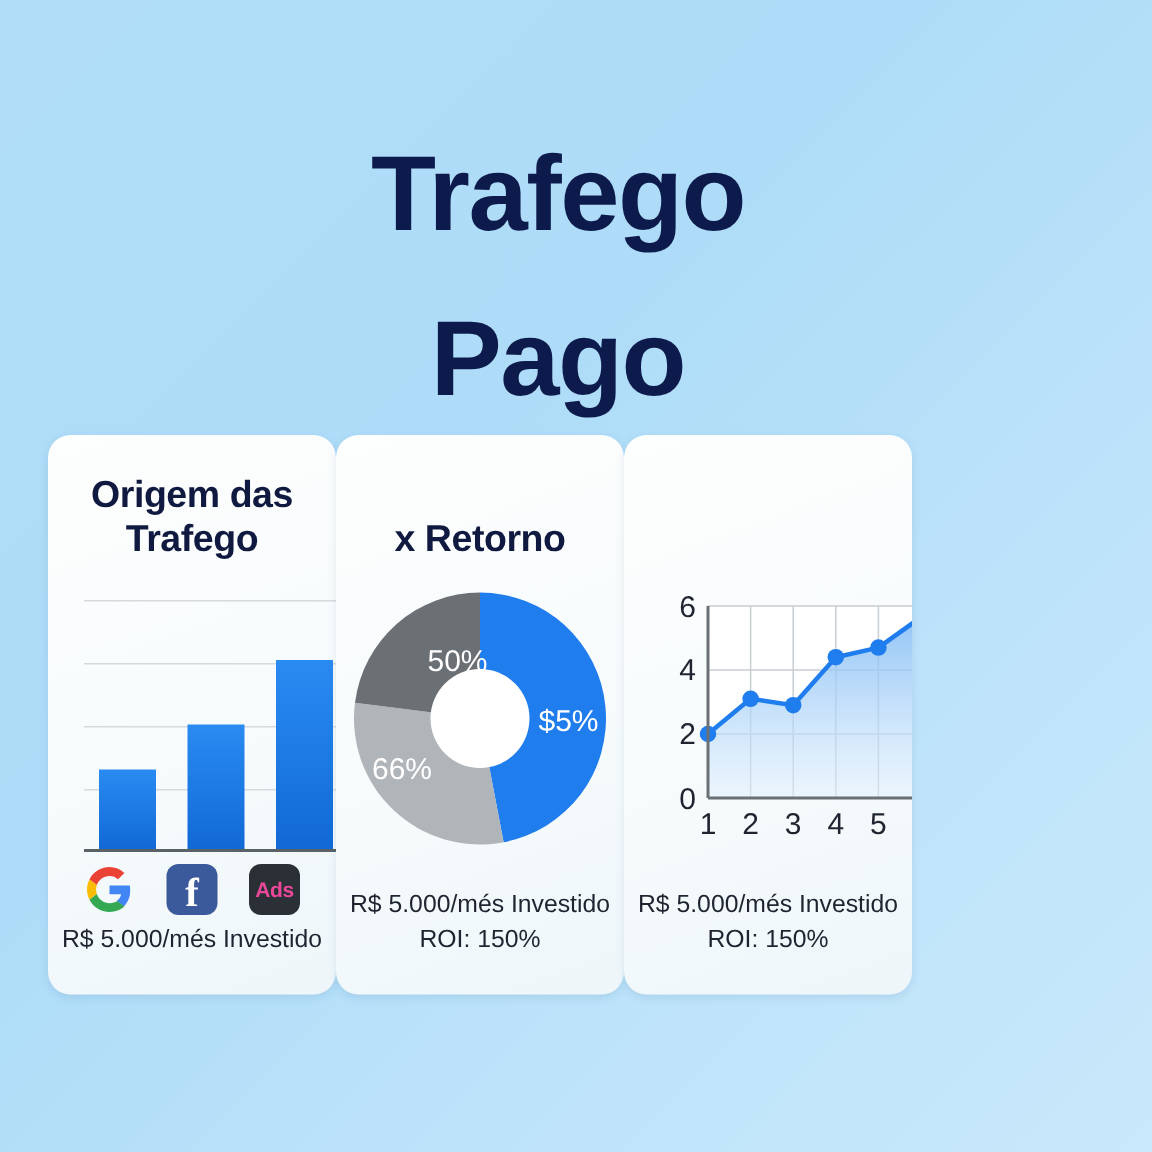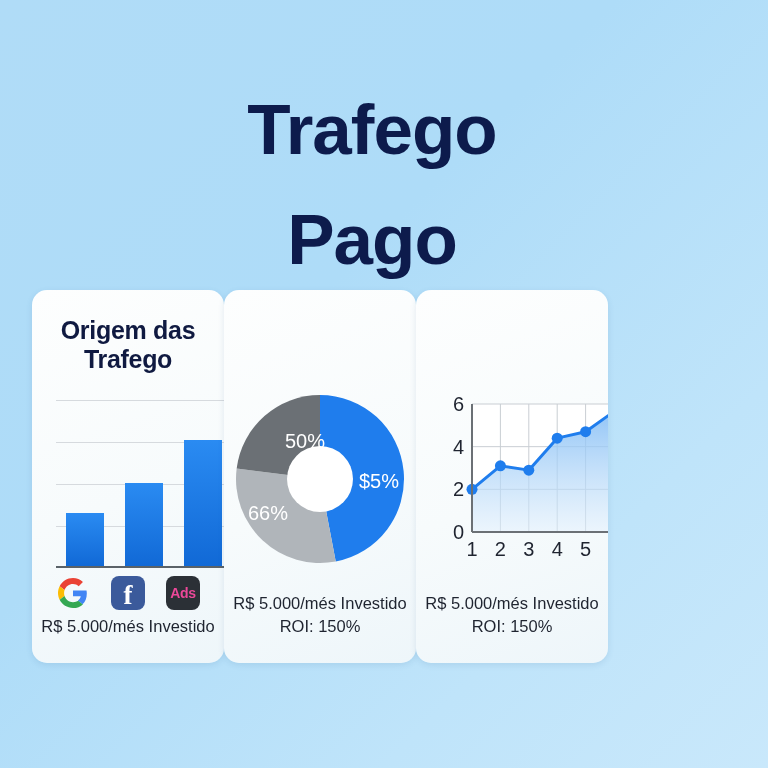--- a/index.html
+++ b/index.html
@@ -178,20 +178,21 @@
     </div>
 
     <div class="card-caption">
       <span>R$ 5.000/més Investido</span>
     </div>
   </div>
 
   <div class="card">
     <div class="card-title">
       <br>
+      <span>x Retorno</span>
     </div>
 
     <div class="donut-wrap">
       <div class="donut">
         <svg width="170" height="170" viewBox="0 0 170 170" aria-hidden="true">
           <g id="donut-slices">
               <path d="M 85 85 L 85 1 A 84 84 0 0 1 100.7400304252009 167.51212906120986 Z" fill="#1f7ded"></path>
               <path d="M 85 85 L 100.7400304252009 167.51212906120986 A 84 84 0 0 1 1.662365089583858 74.47200838059844 Z" fill="#b0b5ba"></path>
               <path d="M 85 85 L 1.662365089583858 74.47200838059844 A 84 84 0 0 1 84.99999999999999 1 Z" fill="#6b7075"></path>
             </g>

